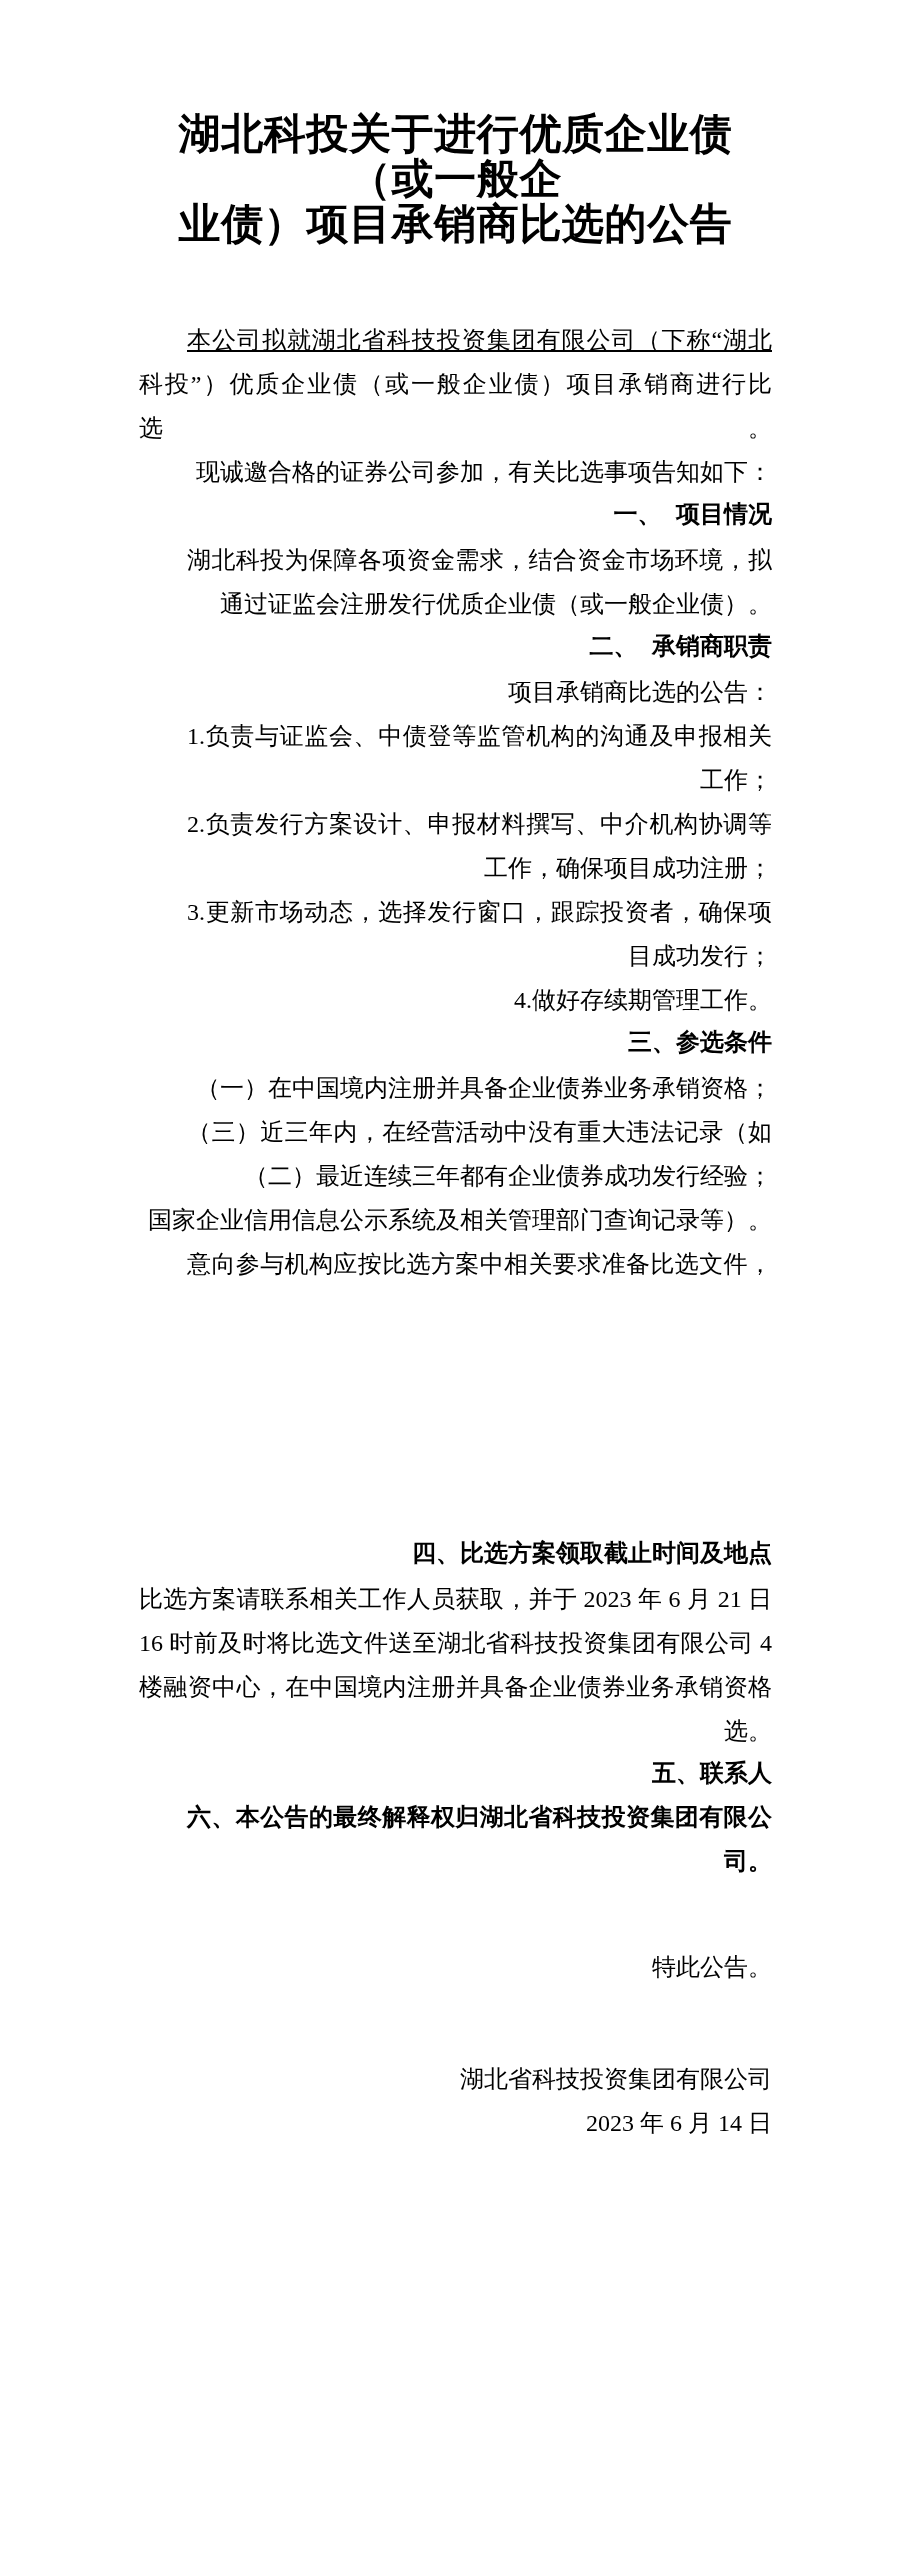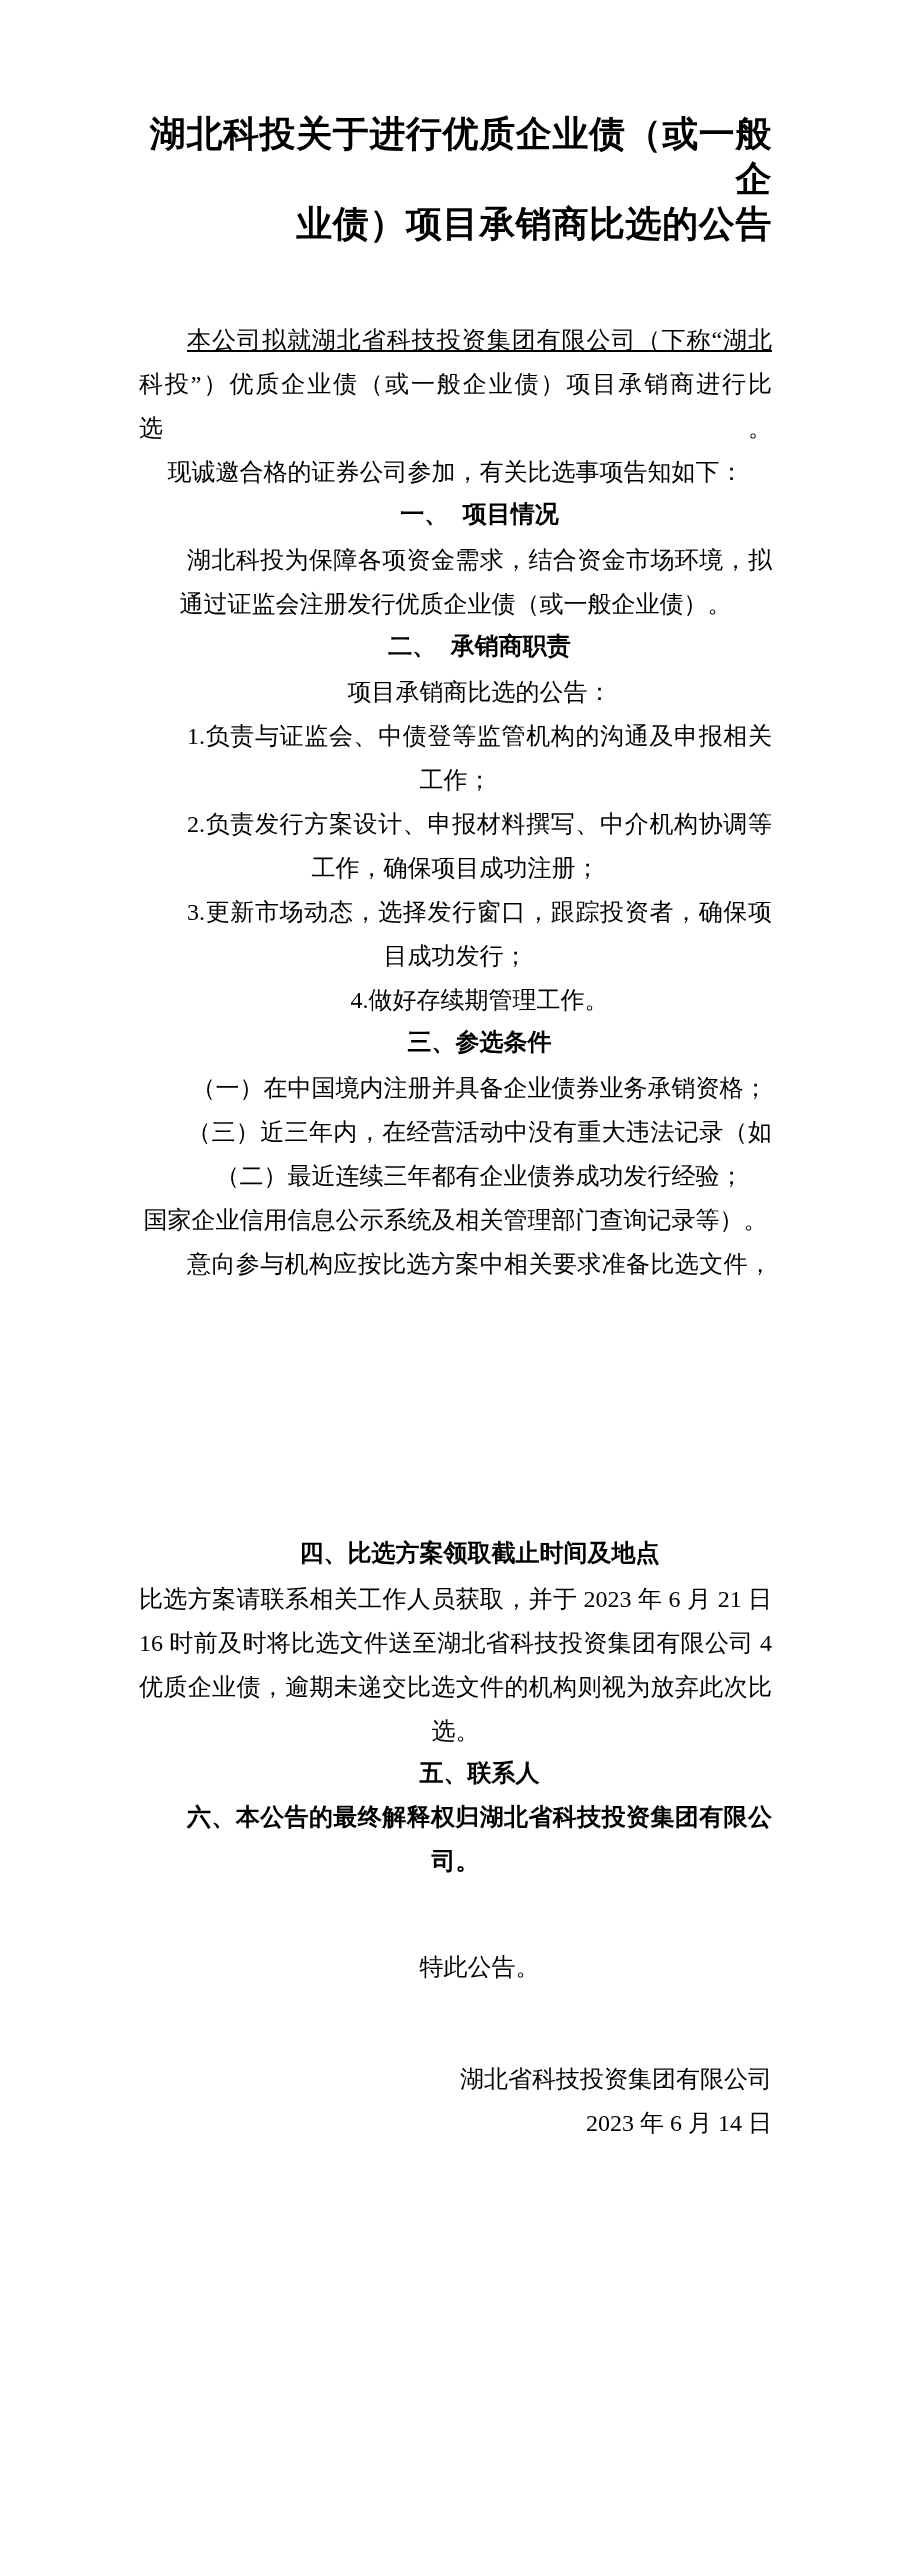--- a/index.html
+++ b/index.html
@@ -19,33 +19,33 @@
   .doc {
     position: absolute;
     left: 139px;
     top: 0;
     width: 633px;
   }
   .title {
     margin: 112px 0 0 0;
     font-family: "Liberation Serif", "DejaVu Serif", serif;
     font-weight: 700;
-    font-size: 36px;
+    font-size: 42px;
     line-height: 45px;
-    text-align: right;
+    text-align: center;
     letter-spacing: 0.6px;
   }
   .title .tl { display: block; }
   .body-start { margin-top: 71px; text-decoration: underline; }
   .ln {
     font-family: "Liberation Serif", "DejaVu Serif", serif;
     font-size: 24px;
     line-height: 44px;
     white-space: nowrap;
-    text-align: center;
+    text-align: right;
   }
   .ln.j {
     white-space: normal;
     text-align: justify;
     text-align-last: justify;
   }
   .ln.ind { text-indent: 48px; }
   .ln.b {
     font-weight: 700;
     font-family: Liberation Mono, monospace;
@@ -87,21 +87,21 @@
     <div class="ln ind b">三、参选条件</div>
     <div class="ln ind">（一）在中国境内注册并具备企业债券业务承销资格；</div>
     <div class="ln ind j">（三）近三年内，在经营活动中没有重大违法记录（如</div>
     <div class="ln ind">（二）最近连续三年都有企业债券成功发行经验；</div>
     <div class="ln">国家企业信用信息公示系统及相关管理部门查询记录等）。</div>
 
     <div class="ln ind j">意向参与机构应按比选方案中相关要求准备比选文件，</div>
     <div class="ln ind b gap-page">四、比选方案领取截止时间及地点</div>
     <div class="ln j">比选方案请联系相关工作人员获取，并于 2023 年 6 月 21 日</div>
     <div class="ln j">16 时前及时将比选文件送至湖北省科技投资集团有限公司 4</div>
-    <div class="ln j">优质企业债，逾期未递交比选文件的机构则视为放弃此次比</div>
+    <div class="ln j">楼融资中心，在中国境内注册并具备企业债券业务承销资格</div>
     <div class="ln">选。</div>
     <div class="ln ind b">五、联系人</div>
     <div class="ln ind b j">六、本公告的最终解释权归湖北省科技投资集团有限公</div>
     <div class="ln b">司。</div>
     <div class="ln ind gap-close">特此公告。</div>
 
     <div class="ln r gap-sign">湖北省科技投资集团有限公司</div>
     <div class="ln r">2023 年 6 月 14 日</div>
 
   </div>

